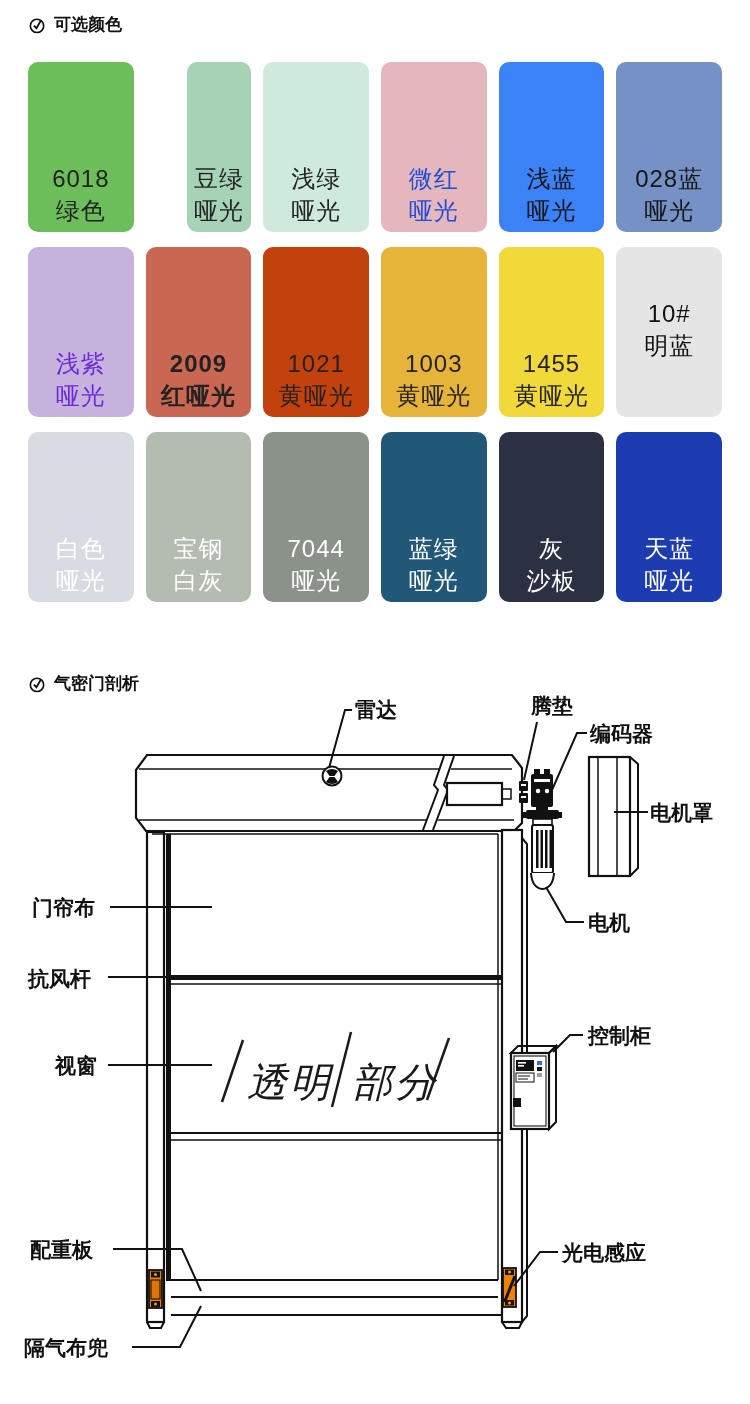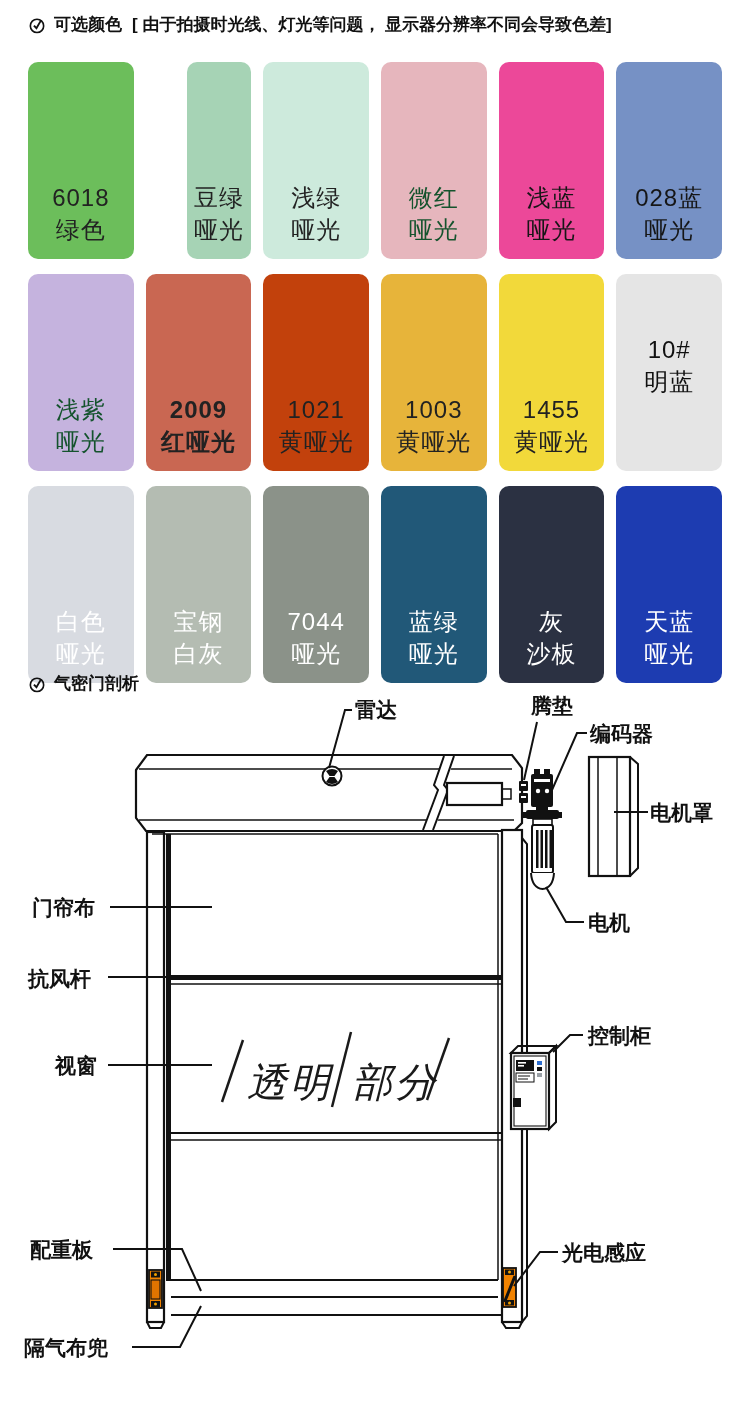--- a/index.html
+++ b/index.html
@@ -12,66 +12,65 @@
     position:absolute;left:28px;display:flex;align-items:center;gap:8px;
     color:#111;font-size:17px;font-weight:700;white-space:nowrap;
   }
   .sec-header .sub{font-weight:600;margin-left:2px;}
   .hdr-icon{flex:0 0 auto;}
   #swatch-grid{
     position:absolute;left:28px;top:62px;width:694px;
     display:grid;grid-template-columns:repeat(6,1fr);gap:15px 12px;
   }
   .swatch{
-    height:197px;border-radius:10px;
+    height:170px;border-radius:10px;
     display:flex;align-items:flex-end;justify-content:center;
     text-align:center;font-size:24px;line-height:32px;
-    padding-bottom:13px;box-sizing:border-box;letter-spacing:1px;
+    padding-bottom:5px;box-sizing:border-box;letter-spacing:1px;
   }
   #diagram{position:absolute;left:0;top:660px;}
   .dline{stroke:#111;stroke-width:2;fill:none;}
   .dthin{stroke:#111;stroke-width:1.5;fill:none;}
   .dfillw{fill:#fff;stroke:#111;stroke-width:2.2;}
   .dlabel{font-family:"Liberation Sans","DejaVu Sans",sans-serif;
     font-size:21px;font-weight:700;fill:#111;}
   .dnote{font-family:"DejaVu Serif","Liberation Serif",serif;
     font-size:40px;font-style:italic;fill:#1a1a1a;letter-spacing:3px;}
 </style>
 </head>
 <body>
 
 <div class="sec-header" style="top:13px;">
   <svg class="hdr-icon" width="18" height="18" viewBox="0 0 20 20">
     <circle cx="10" cy="11" r="7.4" fill="none" stroke="#111" stroke-width="1.8"></circle>
     <path d="M6.6,10.6 L9.4,13.6 L14.6,4.6" fill="none" stroke="#111" stroke-width="2.1"></path>
   </svg>
   <span>可选颜色</span>
-  <span class="sub">[ 由于拍摄时光线、灯光等问题， 显示器分辨率不同会导致色差]</span>
 </div>
 
 <div id="swatch-grid">
   <div class="swatch" style="background: rgb(108, 190, 91); color: rgb(34, 34, 34);">
       <div><span>6018</span><br><span>绿色</span></div>
     </div>
   <div class="swatch" style="background: rgb(166, 211, 181); color: rgb(34, 34, 34); margin-left: 41px;">
       <div><span>豆绿</span><br><span>哑光</span></div>
     </div>
   <div class="swatch" style="background: rgb(205, 234, 220); color: rgb(34, 34, 34); font-family: Liberation Serif, serif;">
       <div><span>浅绿</span><br><span>哑光</span></div>
     </div>
-  <div class="swatch" style="background: rgb(230, 182, 189); color: #14532d; text-align: center;">
+  <div class="swatch" style="background: rgb(230, 182, 189); color: #1d4ed8; text-align: center;">
       <div><span>微红</span><br><span>哑光</span></div>
     </div>
-  <div class="swatch" style="background: #ec4899; color: rgb(22, 22, 22);">
+  <div class="swatch" style="background: #3b82f6; color: rgb(22, 22, 22);">
       <div><span>浅蓝</span><br><span>哑光</span></div>
     </div>
   <div class="swatch" style="background: rgb(118, 145, 197); color: rgb(22, 22, 22);">
       <div><span>028蓝</span><br><span>哑光</span></div>
     </div>
-  <div class="swatch" style="background: rgb(197, 179, 222); color: #14532d;">
+  <div class="swatch" style="background: rgb(197, 179, 222); color: #6d28d9;">
       <div><span>浅紫</span><br><span>哑光</span></div>
     </div>
   <div class="swatch" style="background: rgb(201, 103, 82); color: rgb(34, 34, 34); font-weight: bold;">
       <div><span>2009</span><br><span>红哑光</span></div>
     </div>
   <div class="swatch" style="background: #c2410c; color: rgb(34, 34, 34);">
       <div><span>1021</span><br><span>黄哑光</span></div>
     </div>
   <div class="swatch" style="background: rgb(231, 180, 58); color: rgb(34, 34, 34);">
       <div><span>1003</span><br><span>黄哑光</span></div>

